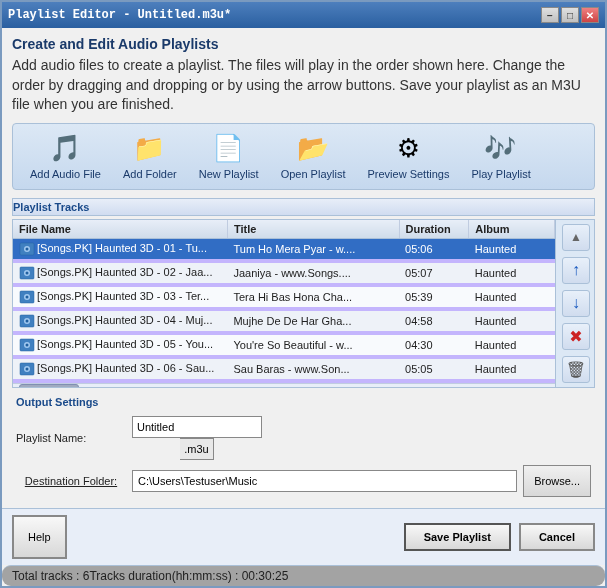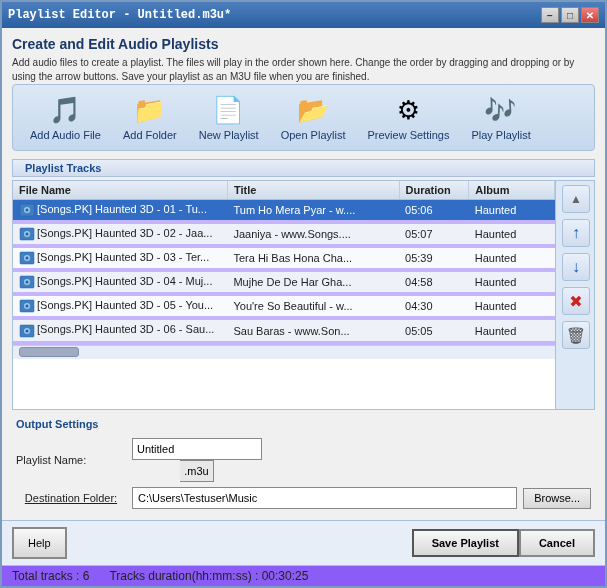--- a/index.html
+++ b/index.html
@@ -25,21 +25,21 @@
       border: 1px solid #888;
       display: flex; align-items: center; justify-content: center;
       font-size: 10px; font-weight: bold; color: #333;
       cursor: pointer;
     }
     .title-btn.close { background: linear-gradient(to bottom, #f08080, #cc4444); color: white; }
 
     .content { flex: 1; display: flex; flex-direction: column; padding: 8px 10px 0 10px; overflow: hidden; }
 
     .heading { font-size: 14px; font-weight: bold; color: #1a3a6a; margin-bottom: 4px; }
-    .description { font-size: 10px; color: #333; line-height: 1.4; }
+    .description { font-size: 14px; color: #333; line-height: 1.4; margin-bottom: 8px; }
 
     .toolbar {
       background: linear-gradient(to bottom, #dce8f5, #c5d8ee);
       border: 1px solid #aac0d8;
       border-radius: 4px;
       padding: 6px 10px;
       display: flex;
       gap: 8px;
       align-items: center;
       margin-bottom: 8px;
@@ -52,21 +52,21 @@
       min-width: 60px;
     }
     .toolbar-btn .icon-wrap {
       width: 32px; height: 32px;
       display: flex; align-items: center; justify-content: center;
       font-size: 20px;
     }
     .toolbar-btn .btn-label { font-size: 11px; color: #1a3a6a; text-align: center; white-space: nowrap; }
 
     .playlist-section { flex: 1; display: flex; flex-direction: column; min-height: 0; }
-    .section-label { font-size: 11px; font-weight: bold; color: #1a4a8a; margin-bottom: 3px; background: linear-gradient(to bottom, #e8eef8, #d0dcf0); padding: 2px 12px; border: 1px solid #aac0d8; }
+    .section-label { font-size: 11px; font-weight: bold; color: #1a4a8a; margin-bottom: 3px; background: linear-gradient(to bottom, #e8eef8, #d0dcf0); padding: 2px 0; border: 1px solid #aac0d8; }
 
     .table-container { display: flex; flex: 1; min-height: 0; border: 1px solid #aac0d8; background: white; }
     .table-wrap { flex: 1; overflow: hidden; display: flex; flex-direction: column; }
     table { width: 100%; border-collapse: collapse; }
     thead th {
       background: linear-gradient(to bottom, #e8eef8, #d0dcea);
       border-right: 1px solid #c0cce0;
       border-bottom: 1px solid #aac0d8;
       padding: 3px 6px;
       text-align: left;
@@ -95,29 +95,29 @@
 
     .output-settings { padding: 8px 4px 6px 4px; flex-shrink: 0; }
     .output-title { font-size: 11px; font-weight: bold; color: #1a4a8a; margin-bottom: 8px; }
     .form-row { display: flex; align-items: center; margin-bottom: 5px; gap: 6px; }
     .form-label { font-size: 11px; color: #222; width: 110px; flex-shrink: 0; }
     .form-label.underline { text-decoration: underline; text-align: center; }
     .playlist-name-wrap { display: flex; align-items: center; gap: 0; flex-direction: column; }
     .text-input { border: 1px solid #888; padding: 2px 4px; font-size: 11px; background: white; height: 22px; }
     .ext-label { border: 1px solid #888; border-left: none; padding: 2px 4px; background: #e8e8e8; font-size: 11px; height: 22px; display: flex; align-items: center; }
     .folder-input { flex: 1; border: 1px solid #888; padding: 2px 5px; font-size: 11px; background: white; height: 22px; }
-    .browse-btn { padding: 2px 10px; font-size: 11px; height: 21px; background: linear-gradient(to bottom, #f0f0f0, #d8d8d8); border: 1px solid #888; cursor: pointer; }
+    .browse-btn { padding: 2px 10px; font-size: 11px; height: 32px; background: linear-gradient(to bottom, #f0f0f0, #d8d8d8); border: 1px solid #888; cursor: pointer; }
 
     .bottom-bar { display: flex; align-items: center; justify-content: space-between; padding: 6px 10px; border-top: 1px solid #aac0d8; background: #e8eef8; flex-shrink: 0; }
-    .bottom-actions { display: flex; align-items: center; }
+    .bottom-actions { display: flex; gap: 8px; align-items: center; }
     .action-btn { padding: 4px 18px; font-size: 11px; background: linear-gradient(to bottom, #f8f8f8, #d8d8d8); border: 2px solid #888; cursor: pointer; font-weight: bold; height: 28px; }
     .action-btn.primary { border: 2px solid #555; }
-    .help-btn { padding: 4px 14px; font-size: 11px; background: linear-gradient(to bottom, #f8f8f8, #d8d8d8); border: 2px solid #888; cursor: pointer; height: 32px; }
-
-    .status-bar { background: #8b5cf6; border-top: 1px solid #aac0d8; padding: 3px 10px; display: flex; gap: 20px; font-size: 11px; color: #222; flex-shrink: 0; }
+    .help-btn { padding: 4px 14px; font-size: 11px; background: linear-gradient(to bottom, #f8f8f8, #d8d8d8); border: 2px solid #888; cursor: pointer; height: 44px; }
+
+    .status-bar { background: #a3a3a3; border-top: 1px solid #aac0d8; padding: 3px 10px; display: flex; font-size: 11px; color: #222; flex-shrink: 0; border-radius: 9px; }
   </style>
 </head>
 <body>
 
 <div class="window">
 
   <div class="title-bar">
     <span class="title-bar-text">Playlist Editor - Untitled.m3u*</span>
     <div class="title-bar-controls">
       <div class="title-btn">−</div>

